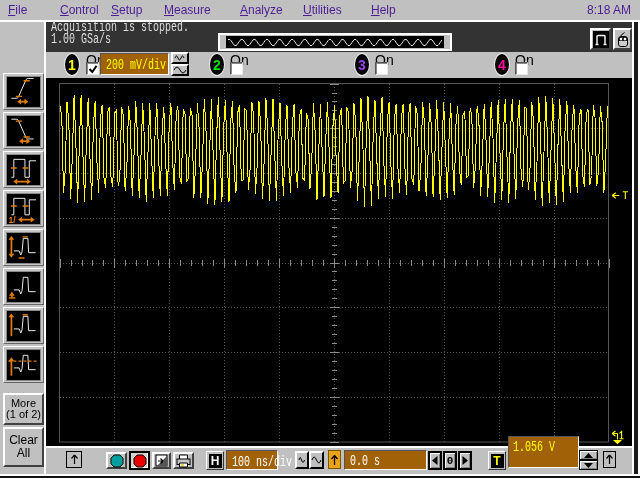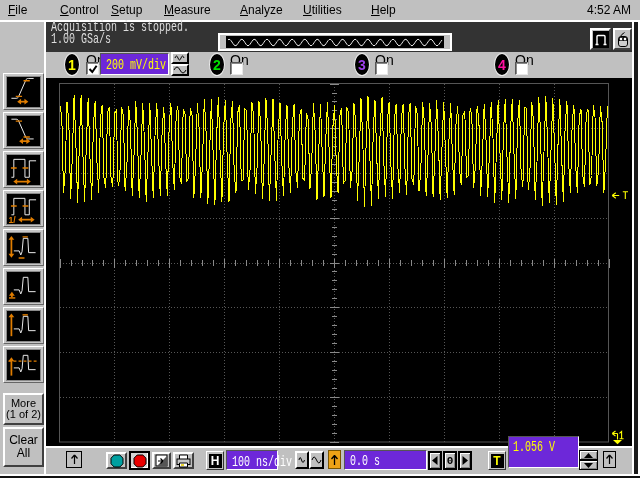--- a/index.html
+++ b/index.html
@@ -1,18 +1,18 @@
 <!DOCTYPE html>
 <html><head><meta charset="utf-8"><style>
 *{margin:0;padding:0;box-sizing:border-box}
 body{width:640px;height:480px;position:relative;overflow:hidden;background:#c0c0c0;
  font-family:"Liberation Sans",sans-serif;-webkit-font-smoothing:antialiased}
 .abs{position:absolute}
 .lcd{font-family:"Liberation Mono",monospace;font-size:10px;transform:scaleY(1.42);transform-origin:center}
-.menu{left:0;top:0;width:640px;height:24px;background:#c0c0c0;font-size:12px;color:#000000}
+.menu{left:0;top:0;width:640px;height:24px;background:#c0c0c0;font-size:12px;color:#4c1d95}
 .menu span{position:absolute;top:3px}
 .mline{left:0;top:20px;width:640px;height:2px;background:#fff}
 .dstat{left:46px;top:22px;width:587px;height:30px;background:#333}
 .chrow{left:46px;top:52px;width:587px;height:26px;background:#c0c0c0}
 .plotbg{left:46px;top:78px;width:587px;height:368px;background:#000}
 .bbar{left:46px;top:446px;width:587px;height:30px;background:#c0c0c0;border-top:2px solid #fff}
 .sidebar{left:0;top:22px;width:44px;height:452px;background:#c0c0c0}
 .sideline{left:44px;top:22px;width:2px;height:452px;background:#fff}
 .redge1{left:632px;top:22px;width:2px;height:454px;background:#fff}
 .redge2{left:634px;top:22px;width:4px;height:454px;background:#1a1a1a}
@@ -21,42 +21,42 @@
 .bedge2{left:0;top:476px;width:640px;height:2px;background:#111}
 .bedge3{left:0;top:478px;width:640px;height:2px;background:#fff}
 .sbtn{position:absolute;left:3px;width:41px;height:37px;background:#c6c6c6;
  border:1px solid;border-color:#fff #666 #666 #fff;padding:3px;
  display:flex;align-items:center;justify-content:center}
 .sbtn svg{background:#000;outline:1px solid #8a8a8a}
 .gbtn{position:absolute;background:#c0c0c0;border:2px solid;border-color:#fff #404040 #404040 #fff;
  display:flex;align-items:center;justify-content:center;color:#000}
 .more{left:3px;top:393px;width:41px;height:32px;font-size:11px;line-height:11px;text-align:center}
 .clear{left:3px;top:427px;width:41px;height:40px;font-size:12px;line-height:13px;text-align:center}
-.lcdbox{position:absolute;background:#6d28d9;border:1px solid;border-color:#555 #fff #fff #555;color:#fff}
+.lcdbox{position:absolute;background:#a16207;border:1px solid;border-color:#555 #fff #fff #555;color:#fff}
 .ell{position:absolute;width:16px;height:23px;background:#000;border:1.5px solid #f0f0f0;
  border-radius:50%;display:flex;align-items:center;justify-content:center;
  font-size:14px;font-weight:bold}
 .onlab{position:absolute;font-size:14px;color:#000}
 .cbx{position:absolute;width:13px;height:13px;background:#fff;border:1px solid;
  border-color:#555 #e8e8e8 #e8e8e8 #555;box-shadow:1px 1px 0 #888 inset;overflow:hidden}
 .nbtn{position:absolute;background:#c0c0c0;border:2px solid #000;
  box-shadow:inset 1px 1px 0 #fff,inset -1px -1px 0 #858585;
  display:flex;align-items:center;justify-content:center}
 .face{background:#000;display:flex;align-items:center;justify-content:center}
 </style></head><body>
 
 <div class="abs menu">
  <span style="left:8px"><u>F</u>ile</span>
  <span style="left:60px"><u>C</u>ontrol</span>
  <span style="left:111px"><u>S</u>etup</span>
  <span style="left:164px"><u>M</u>easure</span>
  <span style="left:240px"><u>A</u>nalyze</span>
  <span style="left:303px"><u>U</u>tilities</span>
  <span style="left:371px"><u>H</u>elp</span>
- <span style="left:587px">4:52 AM</span>
+ <span style="left:587px">8:18 AM</span>
 </div>
 <div class="abs mline"></div>
 <div class="abs dstat"></div>
 <div class="abs chrow"></div>
 <div class="abs plotbg"></div>
 <div class="abs bbar"></div>
 <div class="abs sidebar"></div>
 <div class="abs sideline"></div>
 
 <div class="abs lcd" style="left:51px;top:22px;color:#dedede;width:200px">Acquisition is stopped.</div>

